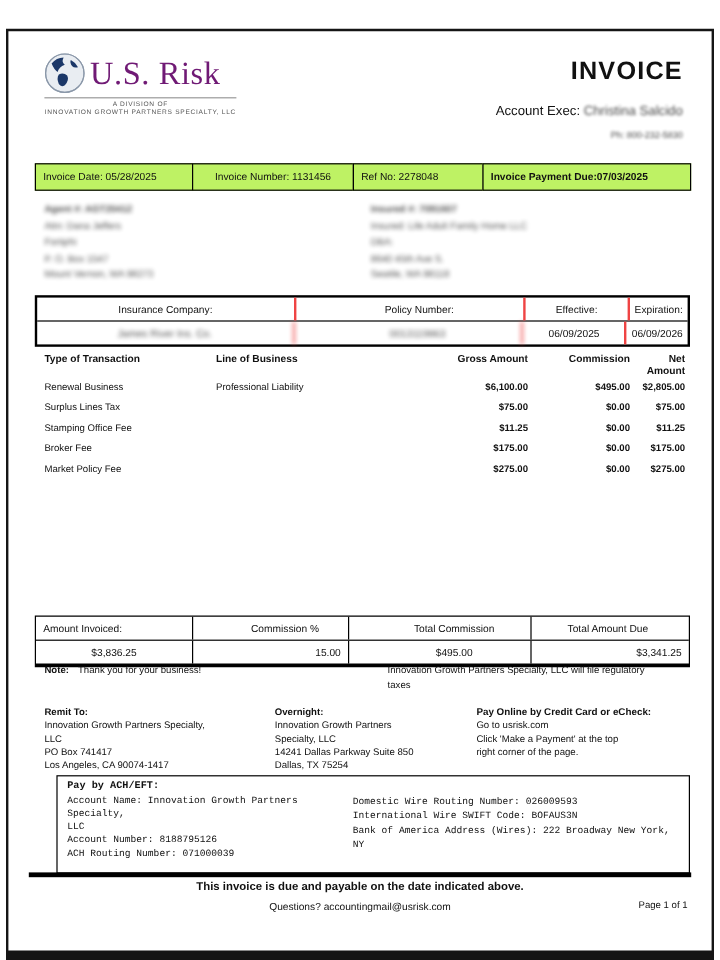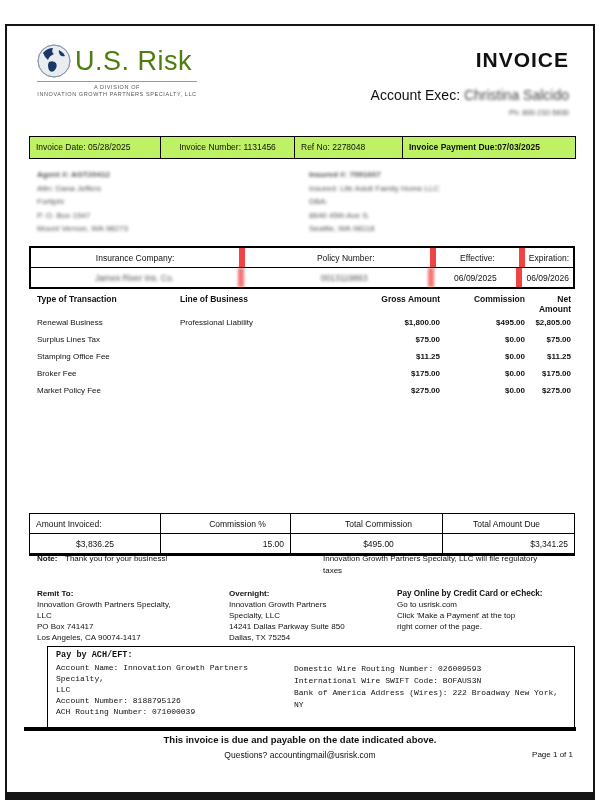--- a/index.html
+++ b/index.html
@@ -7,44 +7,44 @@
   .page{position:absolute;left:5px;top:24px;right:5px;bottom:0;
         border-left:2px solid #151515;border-right:2px solid #151515;border-top:2px solid #151515;
         border-bottom:8px solid #151515;background:#fff;}
   .abs{position:absolute;}
   .blur{filter:blur(1.4px);opacity:.8;}
   .blur-strong{filter:blur(1.7px);opacity:.75;}
 
   
   .logo-wrap{left:30px;top:18px;width:160px;}
   .logo-row{display:flex;align-items:center;gap:4px;}
-  .logo-text{font-family:Liberation Sans, sans-serif;font-size:27px;color:#4d7c0f;letter-spacing:.5px;}
+  .logo-text{font-family:Liberation Serif, serif;font-size:27px;color:#701a75;letter-spacing:.5px;}
   .logo-divider{height:1px;background:#999;margin:3px 0 2px 0;}
   .division{font-size:5.5px;color:#555;text-align:center;letter-spacing:.6px;line-height:7px;}
   .invoice-title{right:24px;top:22px;font-size:21px;font-weight:bold;letter-spacing:1px;text-align:right;}
-  .acct-exec{right:24px;top:61px;font-size:14px;text-align:right;}
+  .acct-exec{right:24px;top:61px;font-size:11px;text-align:right;}
   .acct-phone{right:24px;top:82px;font-size:7.5px;text-align:right;}
 
   
   .meta-row{left:22px;top:110px;right:18px;display:flex;}
   .meta-cell{border:1px solid #000;font-size:8.5px;padding:5px 6px;margin-right:-1px;height:11px;line-height:11px;background:#bef264;}
   .meta-cell.c1{width:118px;} .meta-cell.c2{width:121px;text-align:center;} .meta-cell.c3{width:95px;}
   .meta-cell.c4{flex:1;font-weight:bold;}
 
   
   .addr{font-size:8px;line-height:13.5px;}
   .addr .b{font-weight:bold;}
   .agent-block{left:30px;top:142px;width:250px;}
   .insured-block{left:302px;top:142px;width:260px;}
 
   
   .policy-table{left:22px;top:220px;right:18px;border:2px solid #000;}
   .pt-row{display:flex;}
   .pt-row.head{border-bottom:1px solid #000;}
-  .pt-cell{font-size:8.5px;text-align:center;padding:4.5px 4px;height:10px;line-height:10px;border-right:6px solid #ef4444;}
+  .pt-cell{font-size:8.5px;text-align:center;padding:4.5px 4px;height:10px;line-height:10px;border-right:2px solid #ef4444;}
   .pt-cell:last-child{border-right:none;}
   .pt-c1{width:220px;} .pt-c2{width:177px;margin-left:16px;} .pt-c3{width:82px;} .pt-c4{flex:1;}
 
   
   .tx-head{left:30px;top:268px;right:22px;display:flex;font-size:8.5px;font-weight:bold;}
   .tx-row{right:22px;display:flex;font-size:8px;}
   .tx-type{width:143px;text-align:left;}
   .tx-lob{width:170px;text-align:left;}
   .tx-gross{width:90px;text-align:right;}
   .tx-comm{width:85px;text-align:right;}
@@ -161,21 +161,21 @@
     <div class="tx-type">Type of Transaction</div>
     <div class="tx-lob">Line of Business</div>
     <div class="tx-gross">Gross Amount</div>
     <div class="tx-comm">Commission</div>
     <div class="tx-net">Net Amount</div>
   </div>
 
   <div class="abs tx-row" style="left:30px;top:292px;">
     <div class="tx-type">Renewal Business</div>
     <div class="tx-lob">Professional Liability</div>
-    <div class="tx-gross">$1,800.00</div>
+    <div class="tx-gross">$6,100.00</div>
     <div class="tx-comm">$495.00</div>
     <div class="tx-net">$2,805.00</div>
   </div>
   <div class="abs tx-row" style="left:30px;top:309px;">
     <div class="tx-type">Surplus Lines Tax</div>
     <div class="tx-lob"></div>
     <div class="tx-gross">$75.00</div>
     <div class="tx-comm">$0.00</div>
     <div class="tx-net">$75.00</div>
   </div>

